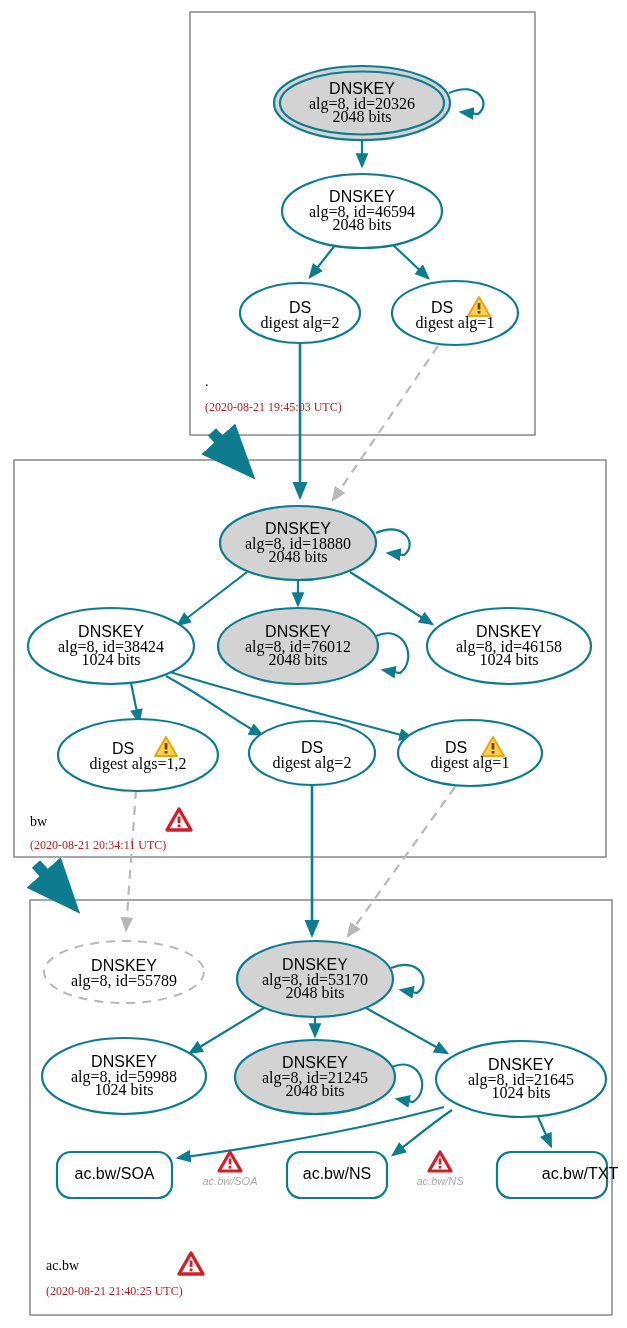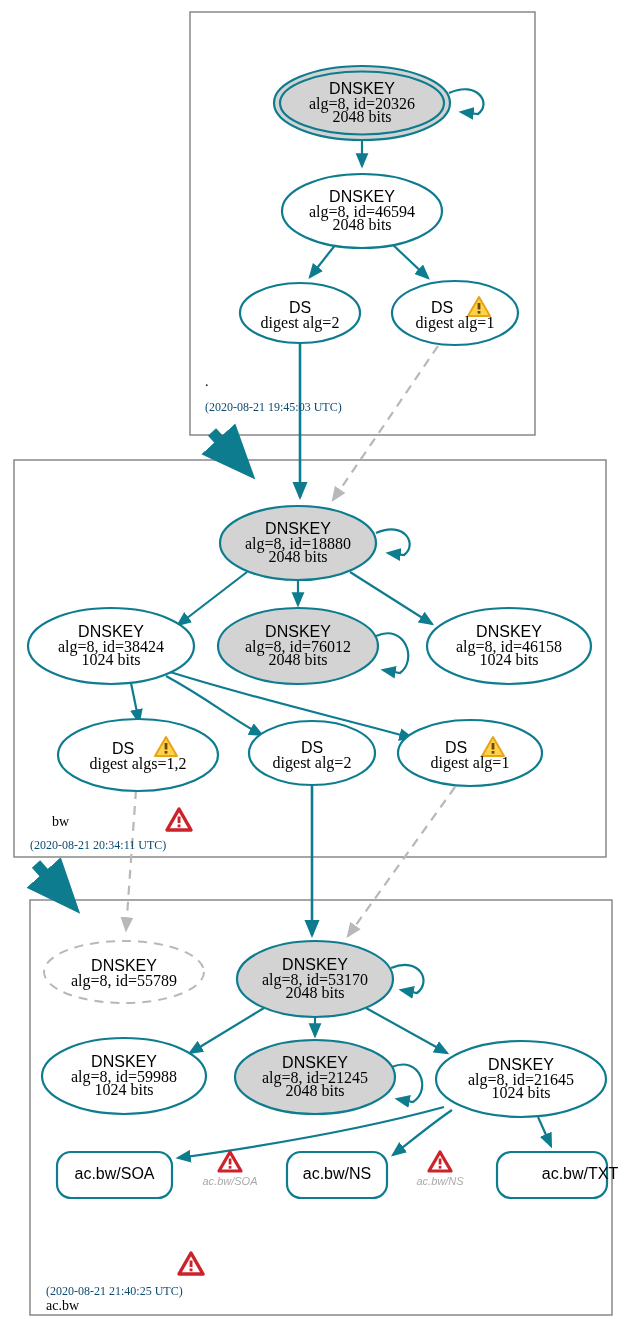--- a/index.html
+++ b/index.html
@@ -4,21 +4,21 @@
 <style>
   html,body{margin:0;padding:0;background:#ffffff;}
   body{width:627px;height:1328px;position:relative;overflow:hidden;
        font-family:"Liberation Sans",sans-serif;}
   #stage{position:absolute;left:0;top:0;width:562px;height:1328px;}
   svg.layer{position:absolute;left:0;top:0;width:627px;height:1328px;overflow:visible;}
   .node-text{position:absolute;text-align:center;pointer-events:none;}
   .t-head{font-family:"Liberation Sans",sans-serif;font-size:15px;fill:#000;color:#000;}
   .t-sub{font-family:Liberation Serif, serif;font-size:16px;color:#000;line-height:12.5px;}
   .zone-name{font-family:"Liberation Serif",serif;font-size:14px;color:#000;position:absolute;}
-  .zone-date{font-family:"Liberation Serif",serif;font-size:12px;color:#0c4a6e;position:absolute;}
+  .zone-date{font-family:"Liberation Serif",serif;font-size:12px;color:#b91c1c;position:absolute;}
   .err-label{font-family:"Liberation Sans",sans-serif;font-size:11px;color:#aaaaaa;
              font-style:italic;position:absolute;text-align:center;}
 </style>
 </head>
 <body>
 
 <div id="stage">
 
   <svg class="layer">
     <defs>
@@ -197,21 +197,21 @@
     <div class="t-sub">digest algs=1,2</div>
   </div>
   <div class="node-text" style="left:232px;top:739px;width:160px;">
     <div class="t-head" style="font-size:16px;">DS</div>
     <div class="t-sub">digest alg=2</div>
   </div>
   <div class="node-text" style="left:390px;top:739px;width:160px;">
     <div class="t-head" style="font-size:16px;padding-right:28px;">DS</div>
     <div class="t-sub">digest alg=1</div>
   </div>
-  <div class="zone-name" style="left:30px;top:814px;margin-left:22px;">bw</div>
+  <div class="zone-name" style="left:30px;top:814px;">bw</div>
   <div class="zone-date" style="left:30px;top:838px;">(2020-08-21 20:34:11 UTC)</div>
 
   <div class="node-text" style="left:24px;top:957px;width:200px;">
     <div class="t-head" style="font-size:16px;">DNSKEY</div>
     <div class="t-sub">alg=8, id=55789</div>
   </div>
   <div class="node-text" style="left:215px;top:956px;width:200px;">
     <div class="t-head" style="font-size:16px;">DNSKEY</div>
     <div class="t-sub">alg=8, id=53170</div>
     <div class="t-sub">2048 bits</div>
@@ -238,16 +238,16 @@
   <div class="node-text" style="left:287px;top:1165px;width:100px;">
     <div class="t-head" style="font-size:16px;">ac.bw/NS</div>
   </div>
   <div class="node-text" style="left:497px;top:1165px;width:110px;padding-left:28px;">
     <div class="t-head" style="font-size:16px;">ac.bw/TXT</div>
   </div>
 
   <div class="err-label" style="left:180px;top:1175px;width:100px;">ac.bw/SOA</div>
   <div class="err-label" style="left:392px;top:1175px;width:96px;">ac.bw/NS</div>
 
-  <div class="zone-name" style="left:46px;top:1258px;margin-top:40px;">ac.bw</div>
+  <div class="zone-name" style="left:46px;top:1258px;">ac.bw</div>
   <div class="zone-date" style="left:46px;top:1284px;text-align:right;">(2020-08-21 21:40:25 UTC)</div>
 
 </div>
 
 </body></html>

